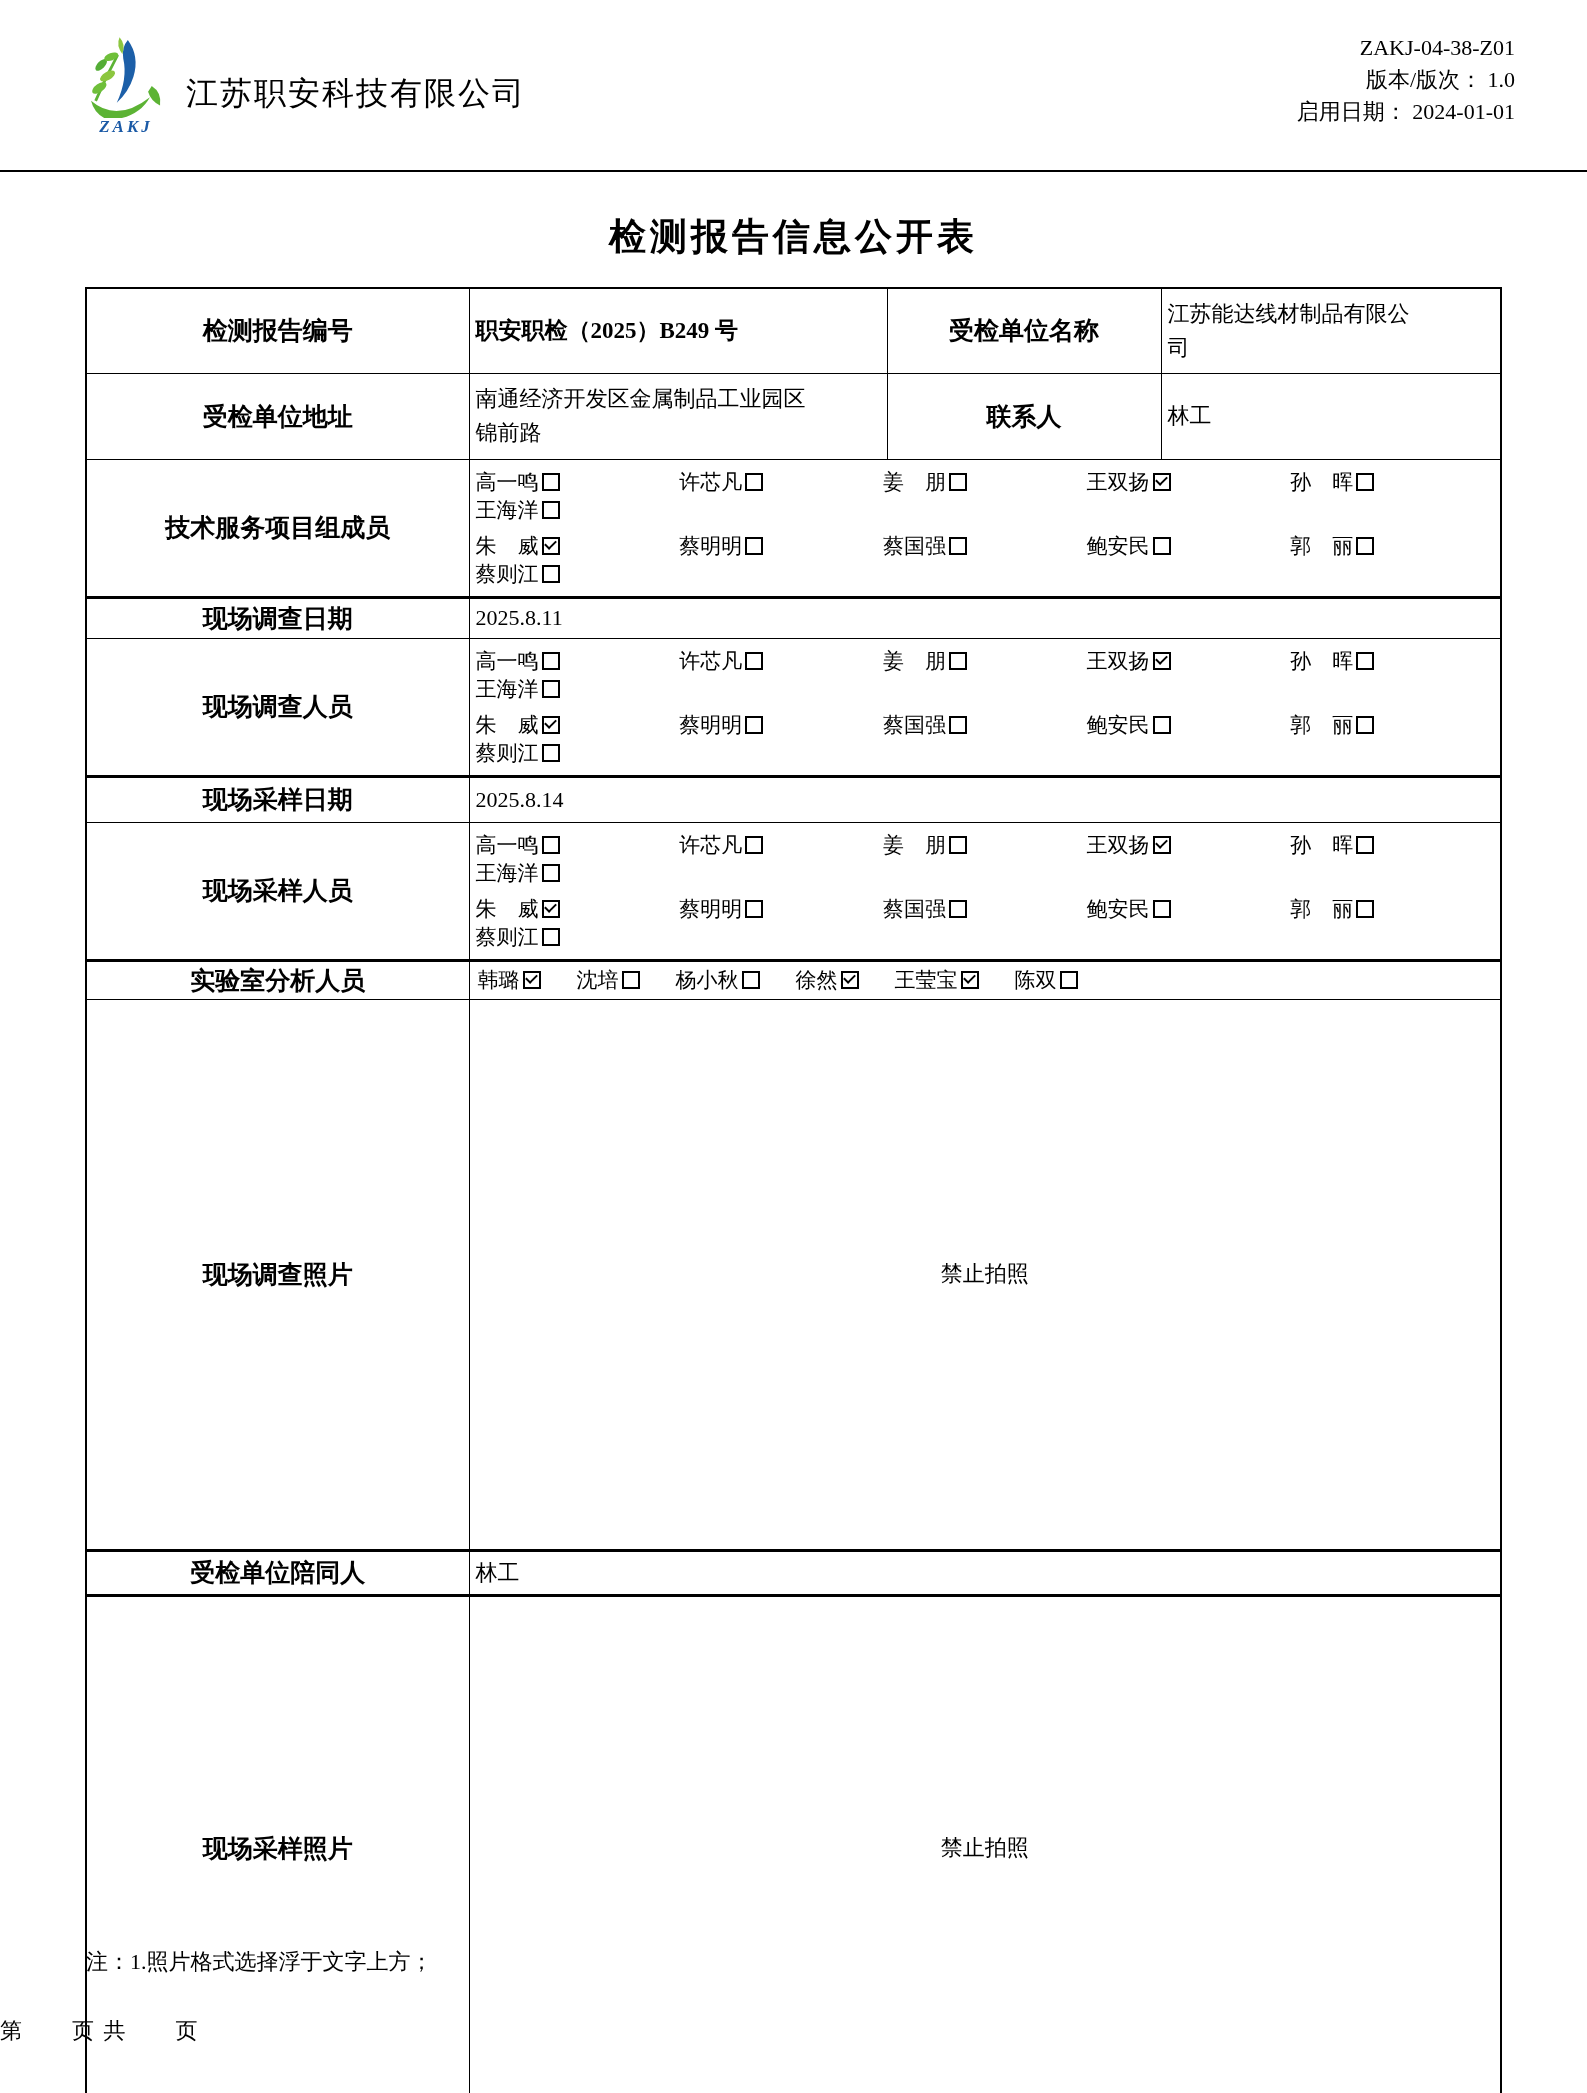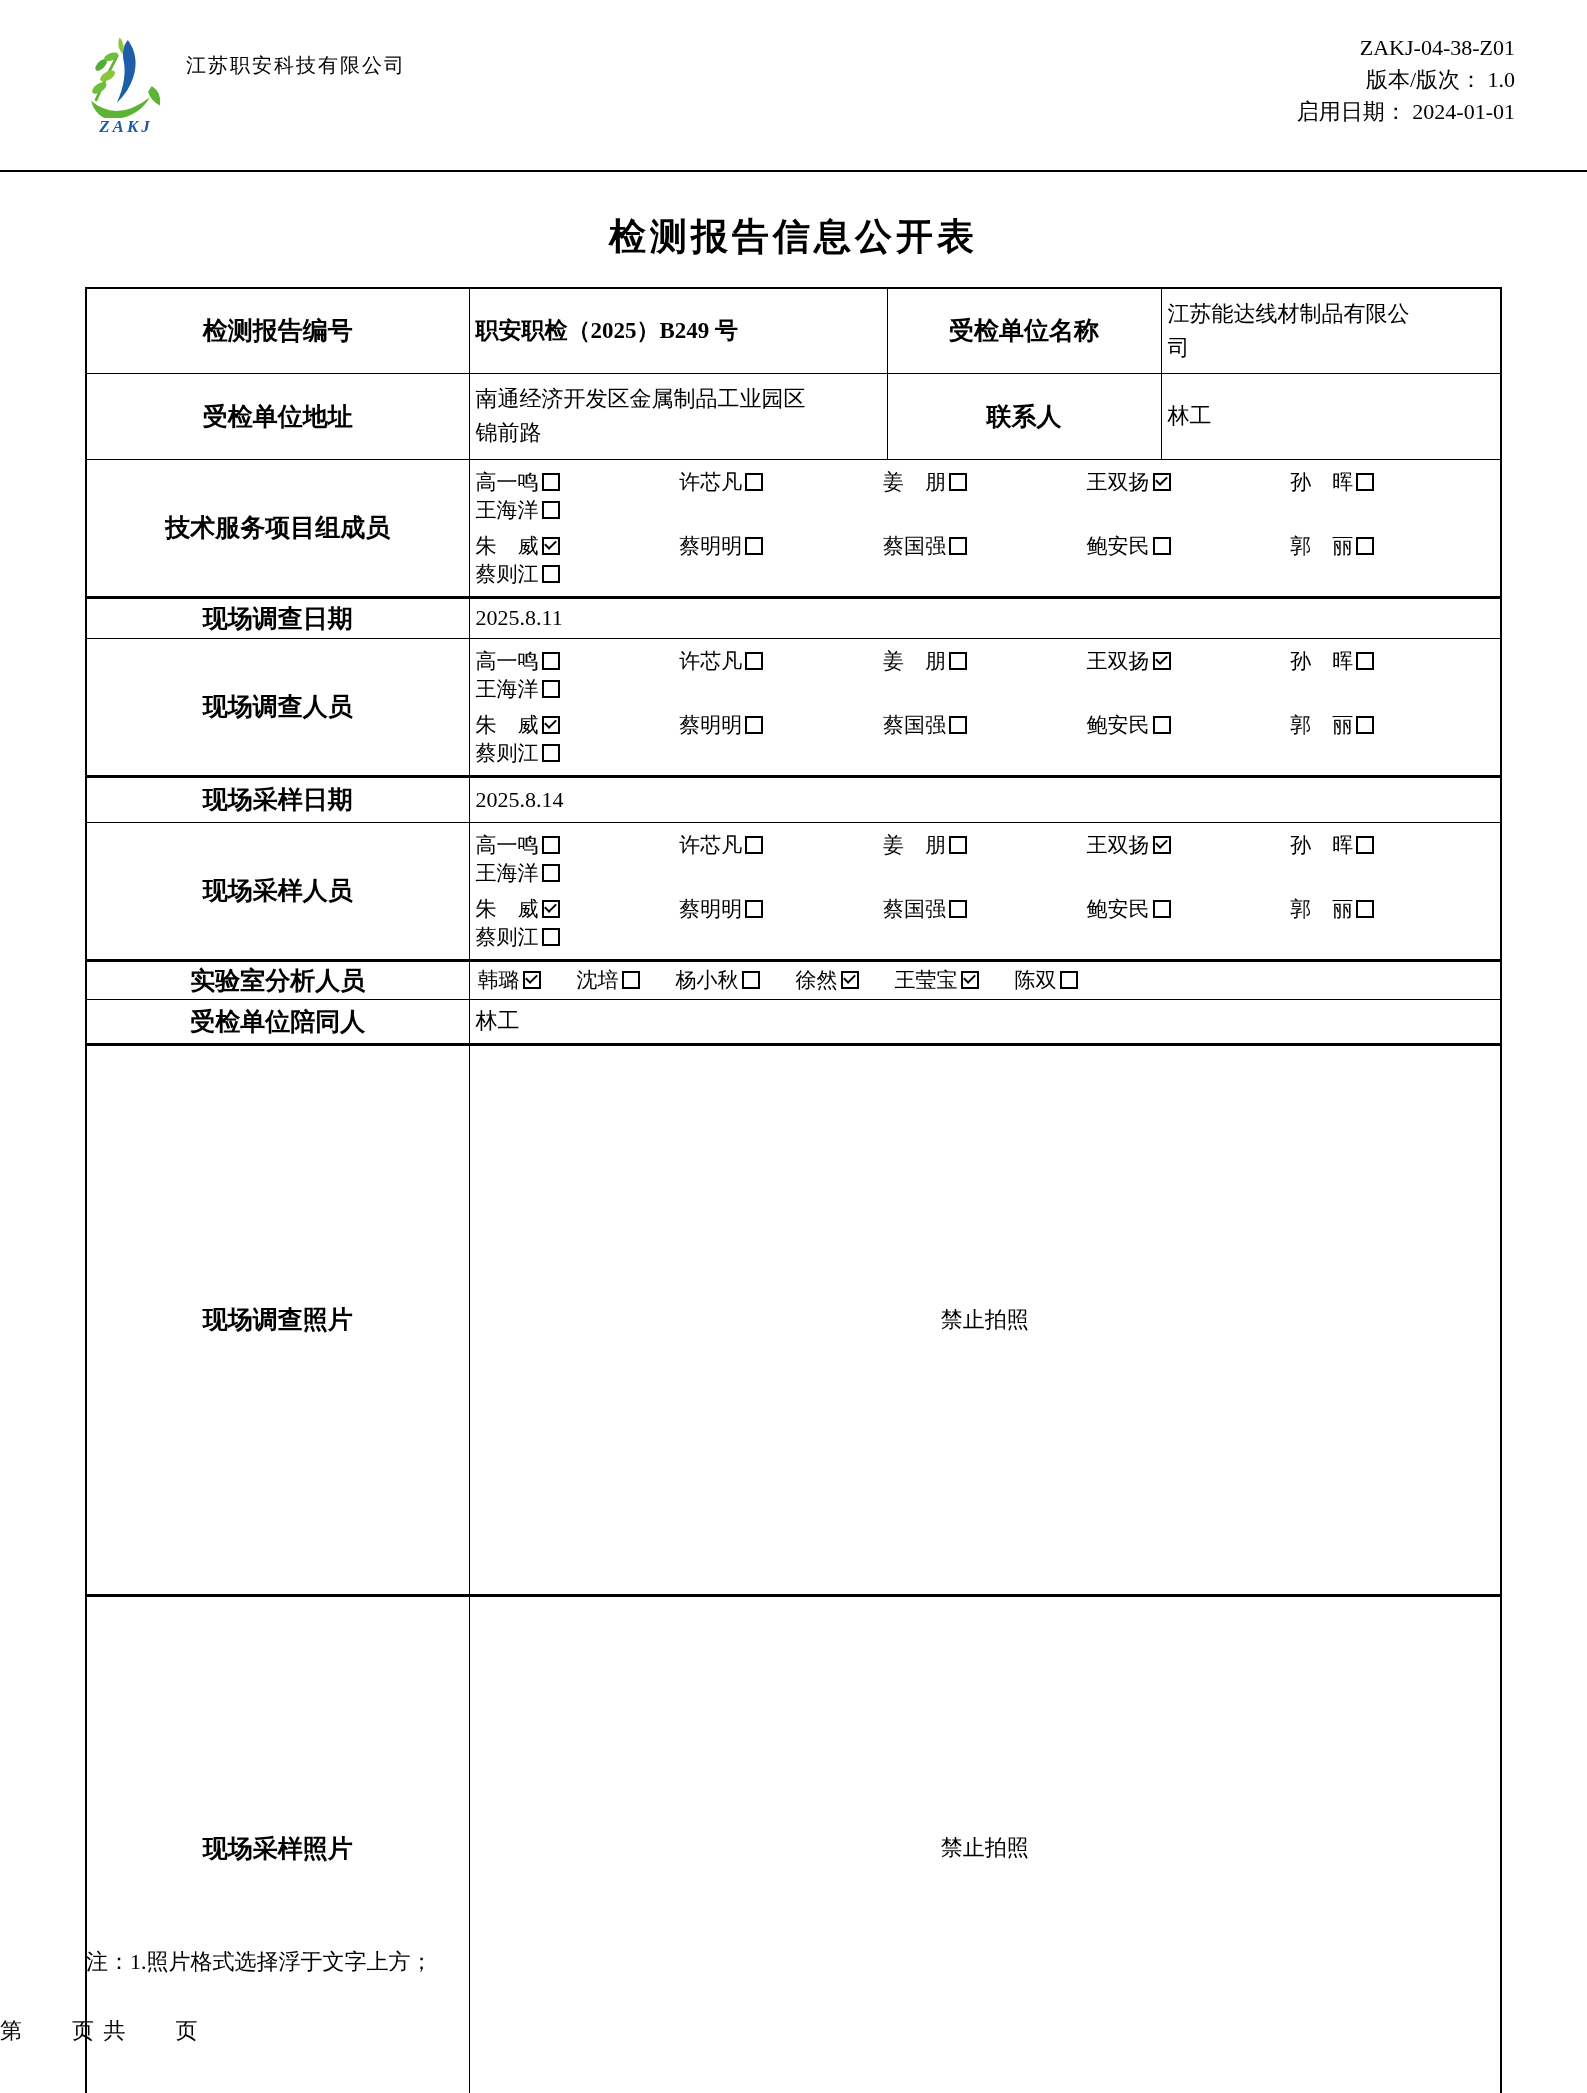--- a/index.html
+++ b/index.html
@@ -8,21 +8,21 @@
     width:1587px;height:2093px;
     background:#ffffff;color:#000;
     font-family:"Liberation Serif","DejaVu Serif",serif;
     overflow:hidden;
   }
   
   .header{position:absolute;top:0;left:0;width:100%;height:170px;}
   .logo{position:absolute;left:74px;top:34px;width:104px;text-align:center;}
   .logo svg{width:92px;height:84px;display:block;margin:0 auto;}
   .logo-text{font-size:17px;font-weight:bold;color:#1b5aa6;letter-spacing:3px;line-height:1;font-style:italic;}
-  .company{position:absolute;left:186px;top:52px;font-size:20px;letter-spacing:2px;}
+  .company{position:absolute;left:186px;top:72px;font-size:32px;letter-spacing:2px;}
   .doc-meta{position:absolute;right:72px;top:32px;text-align:right;font-size:22px;line-height:32px;}
   .header-rule{position:absolute;top:170px;left:0;width:100%;height:2px;background:#000;}
   
   .doc-title{
     position:absolute;top:212px;left:0;width:100%;
     text-align:center;font-size:37px;font-weight:bold;letter-spacing:4px;
     font-family:Liberation Serif, serif;
   }
   
   table.form{
@@ -325,30 +325,30 @@
               <span class="checkbox checked"></span>
             </span>
             <span class="staff">
               <span>陈双</span>
               <span class="checkbox"></span>
             </span>
           </div>
     </td>
   </tr>
 
+  <tr style="height:551px" class="hb">
+    <td class="label">现场调查照片</td>
+    <td class="photo-val" colspan="3">禁止拍照</td>
+  </tr>
+
   <tr style="height:45px" class="hb">
     <td class="label">受检单位陪同人</td>
     <td class="val" colspan="3">林工</td>
   </tr>
 
-  <tr style="height:551px" class="hb">
-    <td class="label">现场调查照片</td>
-    <td class="photo-val" colspan="3">禁止拍照</td>
-  </tr>
-
   <tr style="height:506px">
     <td class="label">现场采样照片</td>
     <td class="photo-val" colspan="3">禁止拍照</td>
   </tr>
 </tbody>
   </table>
 
 <div class="note">注：1.照片格式选择浮于文字上方；</div>
 <div class="page-footer">第　　页 共　　页</div>
 

